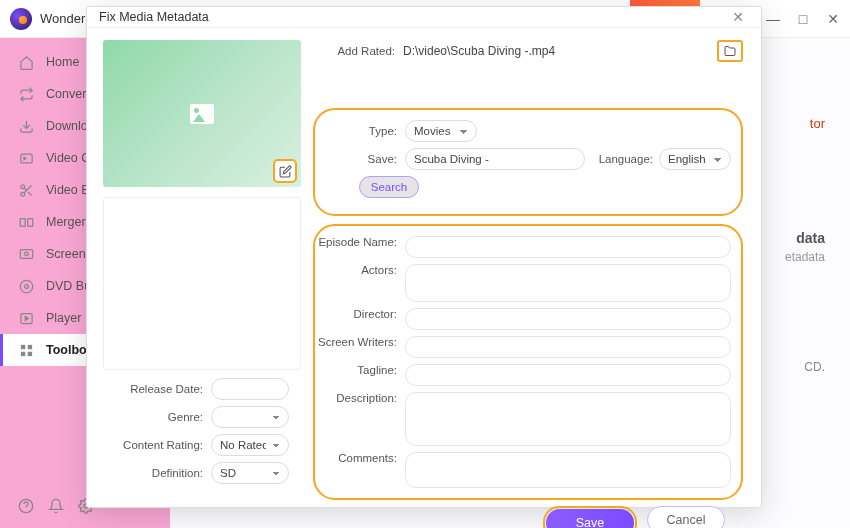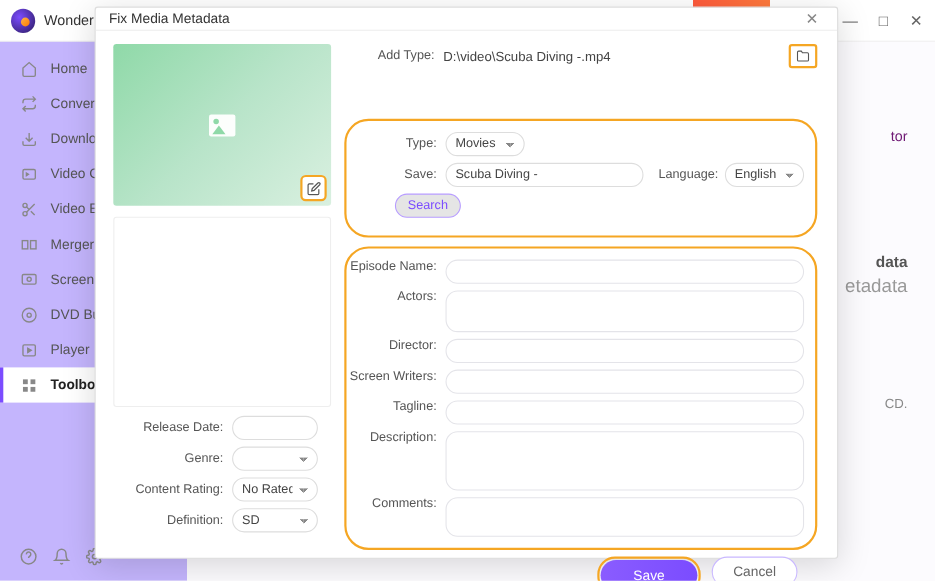--- a/index.html
+++ b/index.html
@@ -8,29 +8,29 @@
 
 .main-window { width: 850px; height: 528px; background: #fff; }
 .titlebar { height: 38px; display: flex; align-items: center; padding: 0 10px; background: #fff; border-bottom: 1px solid #eee; }
 .logo { width: 22px; height: 22px; border-radius: 50%; background: radial-gradient(circle at 35% 35%, #7b4cff, #2a1a5e); margin-right: 8px; display:flex;align-items:center;justify-content:center;}
 .logo::after{content:"";width:8px;height:8px;border-radius:50%;background:linear-gradient(135deg,#ffb347,#ff7a00);margin-left:3px;margin-top:2px;}
 .app-name { font-size: 13px; color: #333; }
 .win-controls { margin-left: auto; display: flex; gap: 16px; color: #666; font-size: 14px; }
 .win-btn { width: 14px; text-align: center; cursor: pointer; }
 
 .body-area { display: flex; height: calc(100% - 38px); }
-.sidebar { width: 170px; background: #c4b5fd; padding-top: 8px; display:flex; flex-direction:column; }
+.sidebar { width: 170px; background: #f9a8d4; padding-top: 8px; display:flex; flex-direction:column; }
 .sidebar-item { display: flex; align-items: center; gap: 12px; padding: 8px 18px; font-size: 12.5px; color: #555; cursor: pointer; }
 .sidebar-item.active { background: #fff; font-weight: 700; color: #222; border-left: 3px solid #7b4cff; padding-left: 15px; }
 .side-icon { width: 16px; height: 16px; display:inline-flex; align-items:center; justify-content:center; color:#888;}
 .sidebar-footer { margin-top: auto; display:flex; gap:14px; padding: 14px 18px; color:#888;}
 .content-blur { flex:1; background: #fcfbfe; position: relative; padding: 30px; color:#888; font-size: 12px;}
-.hint-right { position:absolute; right:25px; top:78px; color:#701a75; font-size:13px;}
+.hint-right { position:absolute; right:25px; top:78px; color:#c2410c; font-size:13px;}
 .hint-right2 { position:absolute; right:25px; top:192px; color:#555; font-size:14px; font-weight:600;}
-.hint-right3 { position:absolute; right:25px; top:212px; color:#999; font-size:17px;}
+.hint-right3 { position:absolute; right:25px; top:212px; color:#999; font-size:12px;}
 .hint-right4 { position:absolute; right:25px; top:322px; color:#888; font-size:12px;}
 .orange-btn { position:absolute; top:-5px; right:150px; width:70px; height:20px; background:linear-gradient(90deg,#ff5a3c,#ff7a3c); border-radius:3px;}
 
 
 .modal { position: absolute; top: 6px; left: 86px; width: 676px; height: 502px; background: #fff; border: 1px solid #ddd; border-radius: 3px; box-shadow: 0 6px 30px rgba(0,0,0,0.15); display:flex; flex-direction:column;}
 .modal-header { height: 32px; display: flex; align-items: center; padding: 0 12px; border-bottom: 1px solid #eee;}
 .modal-title { font-size: 12.5px; color: #333; }
 .modal-close { margin-left: auto; font-size: 14px; color: #888; cursor: pointer; padding: 2px 5px;}
 .modal-body { flex:1; display: flex; }
 
@@ -248,21 +248,21 @@
         </div>
         <div class="form-row">
           <span class="form-label">Definition:</span>
           <select class="form-select"><option>SD</option></select>
         </div>
       </div>
     </div>
 
     <div class="right-col">
       <div class="r-row">
-        <span class="r-label">Add Type:</span>
+        <span class="r-label">Add Rated:</span>
         <span class="r-value-static" style="flex:1">D:\video\Scuba Diving -.mp4</span>
         <div class="folder-btn orange-box">
           <svg width="14" height="12" viewBox="0 0 24 24" fill="none" stroke="#555" stroke-width="2">
               <path d="M22 19a2 2 0 01-2 2H4a2 2 0 01-2-2V5a2 2 0 012-2h5l2 3h9a2 2 0 012 2z"></path>
             </svg>
         </div>
       </div>
 
       <div class="group1">
         <div class="r-row">

